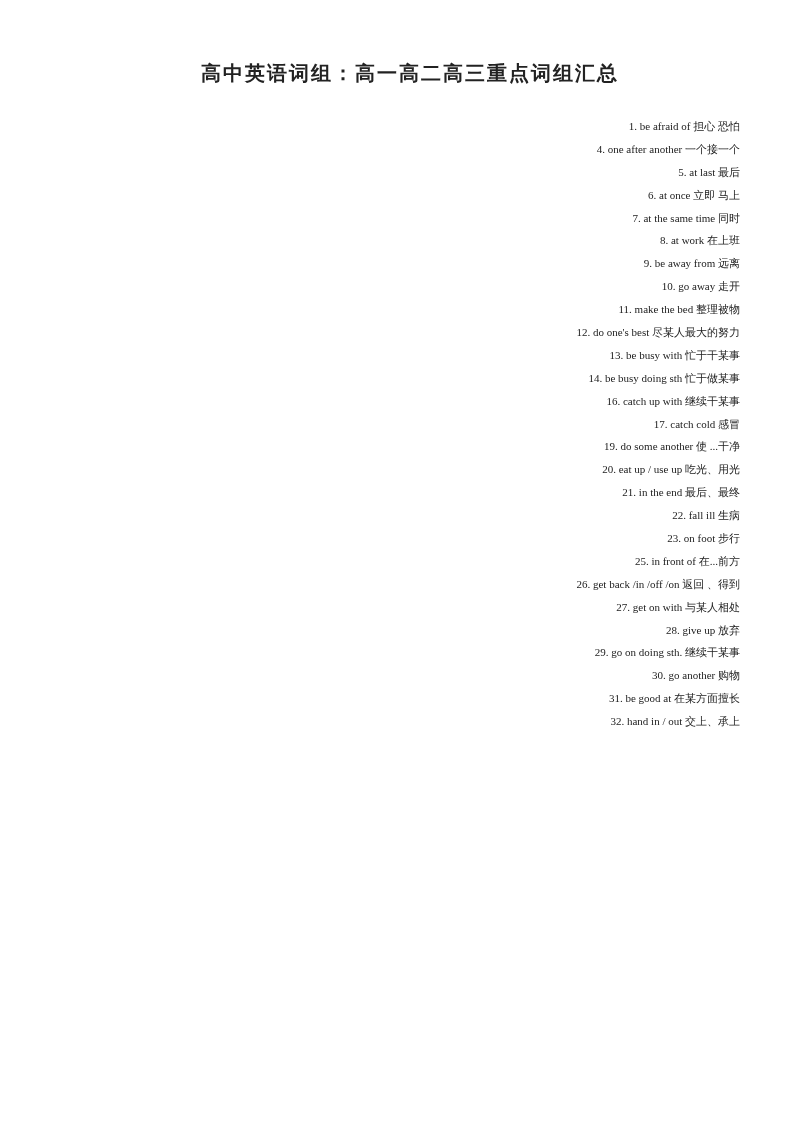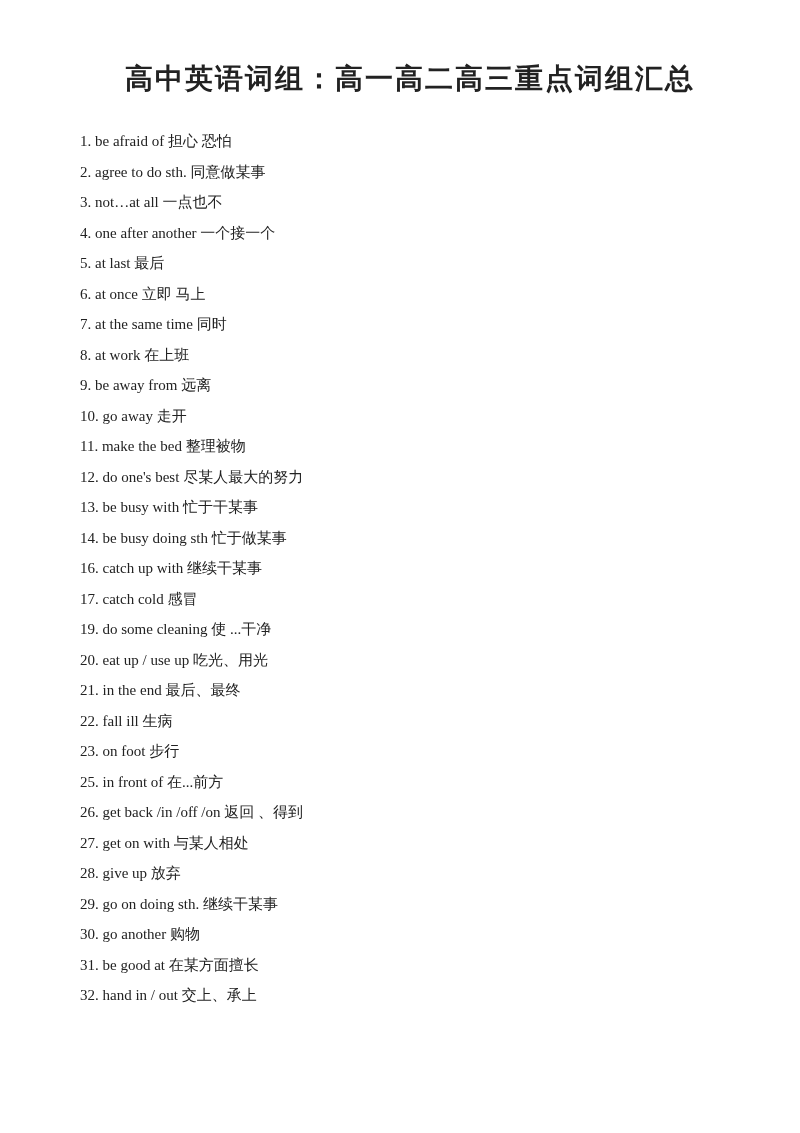--- a/index.html
+++ b/index.html
@@ -13,61 +13,60 @@
       font-family: "SimSun", "宋体", "Times New Roman", serif;
       font-size: 16px;
       color: #222222;
       width: 800px;
       min-height: 1133px;
       padding: 40px 60px 40px 80px;
     }
 
     .page-title {
       text-align: center;
-      font-size: 28px;
+      font-size: 20px;
       font-weight: bold;
       margin-bottom: 28px;
       margin-top: 20px;
       letter-spacing: 2px;
       font-family: "SimHei", "黑体", sans-serif;
     }
 
     .vocab-list {
       list-style: none;
       line-height: 1.9;
     }
 
     .vocab-list li {
       padding: 1px 0;
-      font-size: 15px;
+      font-size: 11px;
+      text-align: right;
     }
   </style>
 </head>
 <body>
 
 <h1 class="page-title">高中英语词组：高一高二高三重点词组汇总</h1>
 
 <ul class="vocab-list">
 <li><span>1. </span><span style="font-family: &quot;Times New Roman&quot;, serif;">be afraid of   </span><span>担心 恐怕</span></li>
-    <li><span>2. </span><span style="font-family: &quot;Times New Roman&quot;, serif;">agree to do sth.   </span><span>同意做某事</span></li>
-    <li><span>3. </span><span style="font-family: &quot;Times New Roman&quot;, serif;">not…at all   </span><span>一点也不</span></li>
     <li><span>4. </span><span style="font-family: &quot;Times New Roman&quot;, serif;">one after another   </span><span>一个接一个</span></li>
     <li><span>5. </span><span style="font-family: &quot;Times New Roman&quot;, serif;">at last   </span><span>最后</span></li>
     <li><span>6. </span><span style="font-family: &quot;Times New Roman&quot;, serif;">at once   </span><span>立即 马上</span></li>
     <li><span>7. </span><span style="font-family: &quot;Times New Roman&quot;, serif;">at the same time   </span><span>同时</span></li>
     <li><span>8. </span><span style="font-family: &quot;Times New Roman&quot;, serif;">at work   </span><span>在上班</span></li>
     <li><span>9. </span><span style="font-family: &quot;Times New Roman&quot;, serif;">be away from   </span><span>远离</span></li>
     <li><span>10. </span><span style="font-family: &quot;Times New Roman&quot;, serif;">go away   </span><span>走开</span></li>
     <li><span>11. </span><span style="font-family: &quot;Times New Roman&quot;, serif;">make the bed   </span><span>整理被物</span></li>
     <li><span>12. </span><span style="font-family: &quot;Times New Roman&quot;, serif;">do one's best   </span><span>尽某人最大的努力</span></li>
     <li><span>13. </span><span style="font-family: &quot;Times New Roman&quot;, serif;">be busy with   </span><span>忙于干某事</span></li>
     <li><span>14. </span><span style="font-family: &quot;Times New Roman&quot;, serif;">be busy doing sth   </span><span>忙于做某事</span></li>
     <li><span>16. </span><span style="font-family: &quot;Times New Roman&quot;, serif;">catch up with   </span><span>继续干某事</span></li>
     <li><span>17. </span><span style="font-family: &quot;Times New Roman&quot;, serif;">catch cold   </span><span>感冒</span></li>
-    <li><span>19. </span><span style="font-family: &quot;Times New Roman&quot;, serif;">do some cleaning   </span><span>使 ...干净</span></li>
+    <li><span>19. </span><span style="font-family: &quot;Times New Roman&quot;, serif;">do some another   </span><span>使 ...干净</span></li>
     <li><span>20. </span><span style="font-family: &quot;Times New Roman&quot;, serif;">eat up / use up   </span><span>吃光、用光</span></li>
     <li><span>21. </span><span style="font-family: &quot;Times New Roman&quot;, serif;">in the end   </span><span>最后、最终</span></li>
     <li><span>22. </span><span style="font-family: &quot;Times New Roman&quot;, serif;">fall ill   </span><span>生病</span></li>
     <li><span>23. </span><span style="font-family: &quot;Times New Roman&quot;, serif;">on foot   </span><span>步行</span></li>
     <li><span>25. </span><span style="font-family: &quot;Times New Roman&quot;, serif;">in front of   </span><span>在...前方</span></li>
     <li><span>26. </span><span style="font-family: &quot;Times New Roman&quot;, serif;">get back /in /off /on   </span><span>返回 、得到</span></li>
     <li><span>27. </span><span style="font-family: &quot;Times New Roman&quot;, serif;">get on with   </span><span>与某人相处</span></li>
     <li><span>28. </span><span style="font-family: &quot;Times New Roman&quot;, serif;">give up   </span><span>放弃</span></li>
     <li><span>29. </span><span style="font-family: &quot;Times New Roman&quot;, serif;">go on doing sth.   </span><span>继续干某事</span></li>
     <li><span>30. </span><span style="font-family: &quot;Times New Roman&quot;, serif;">go another   </span><span>购物</span></li>

